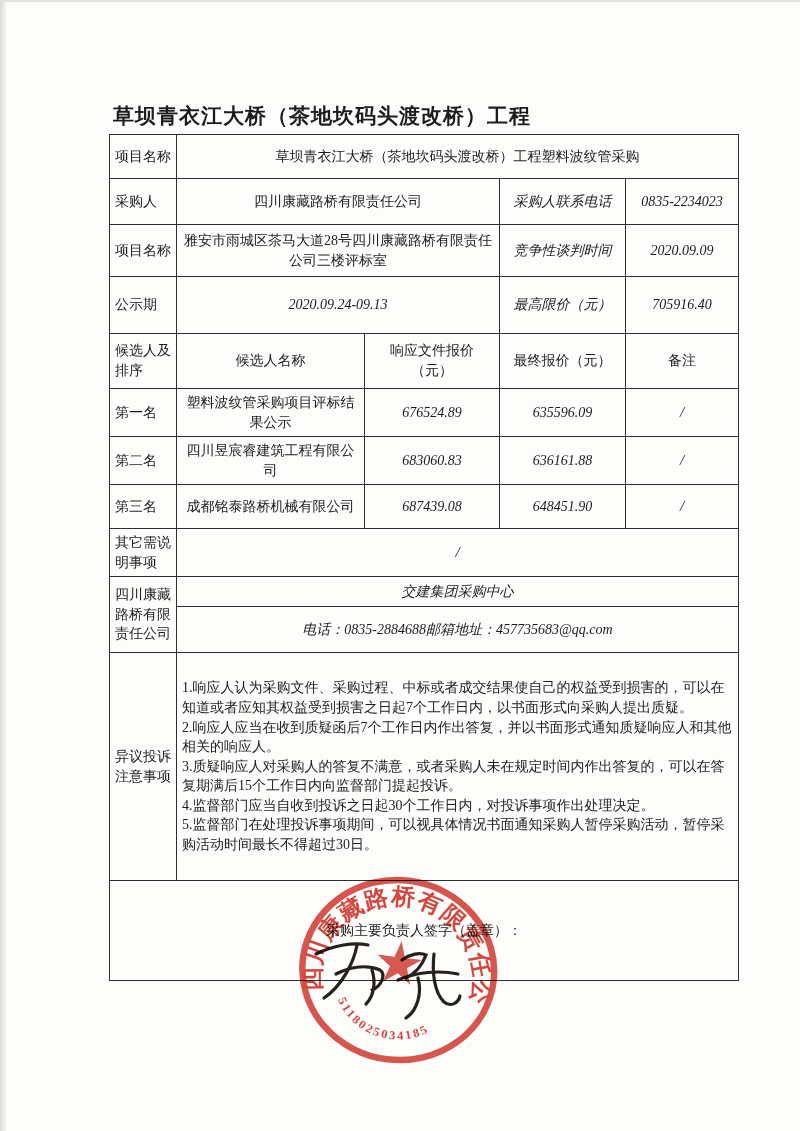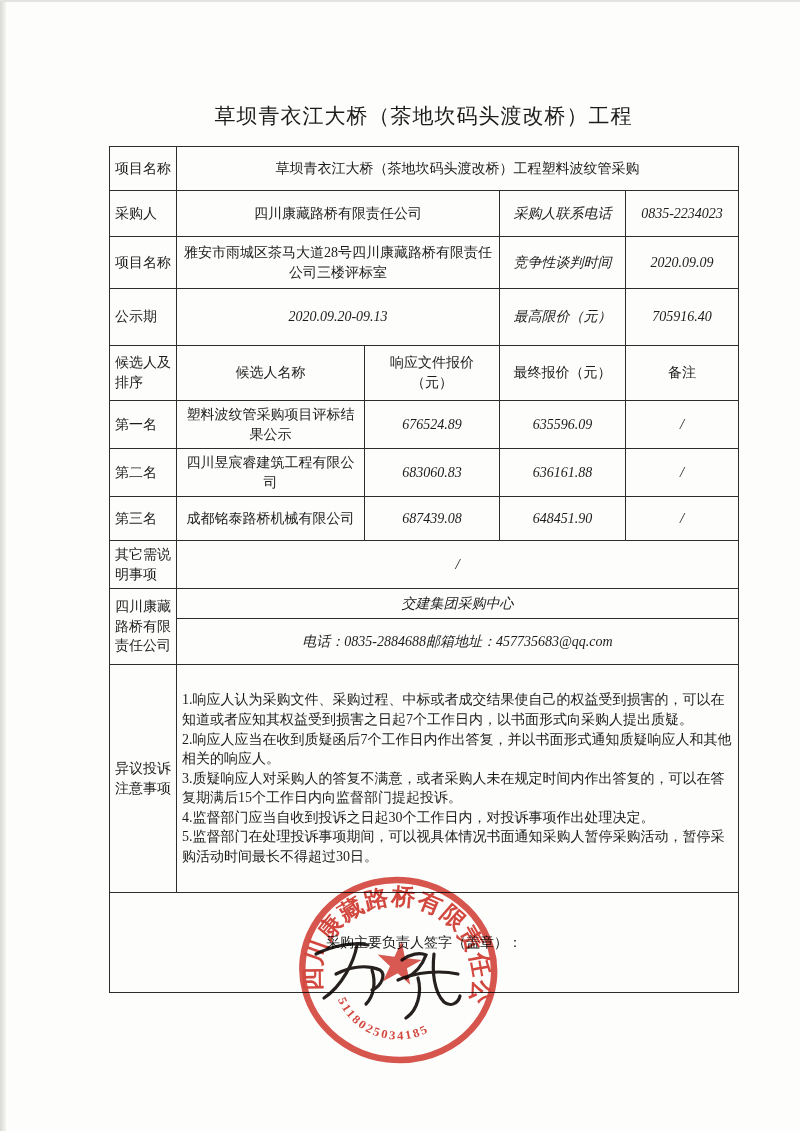--- a/index.html
+++ b/index.html
@@ -22,25 +22,25 @@
     position: absolute; left: 0; top: 0; width: 800px; height: 2px;
     background: #e3e3e0;
   }
   .page {
     position: absolute;
     left: 109px;
     top: 0;
     width: 629px;
   }
   .title {
-    text-align: center;
-    font-weight: normal;
+    text-align: left;
+    font-weight: bold;
     font-size: 21px;
     letter-spacing: 1px;
-    margin: 16px;
+    margin: 4px;
   }
   .title.line1 { margin-top: 102px; }
   .title.line2 { margin-top: 21px; margin-bottom: 19px; }
 
   table.results {
     border-collapse: collapse;
     table-layout: fixed;
     width: 629px;
     font-size: 14px;
   }
@@ -115,21 +115,21 @@
 
     <tr style="height:52px">
       <td class="lbl">项目名称</td>
       <td class="left" colspan="2">雅安市雨城区茶马大道28号四川康藏路桥有限责任公司三楼评标室</td>
       <td class="ctr">竞争性谈判时间</td>
       <td class="ctr">2020.09.09</td>
     </tr>
 
     <tr style="height:57px">
       <td class="lbl">公示期</td>
-      <td class="ctr" colspan="2">2020.09.20-09.13</td>
+      <td class="ctr" colspan="2">2020.09.24-09.13</td>
       <td class="ctr">最高限价（元）</td>
       <td class="ctr">705916.40</td>
     </tr>
 
     <tr style="height:55px">
       <td class="lbl">候选人及排序</td>
       <td class="hdr">候选人名称</td>
       <td class="hdr">
         <span>响应文件报价</span><br>
         <span>（元）</span>

